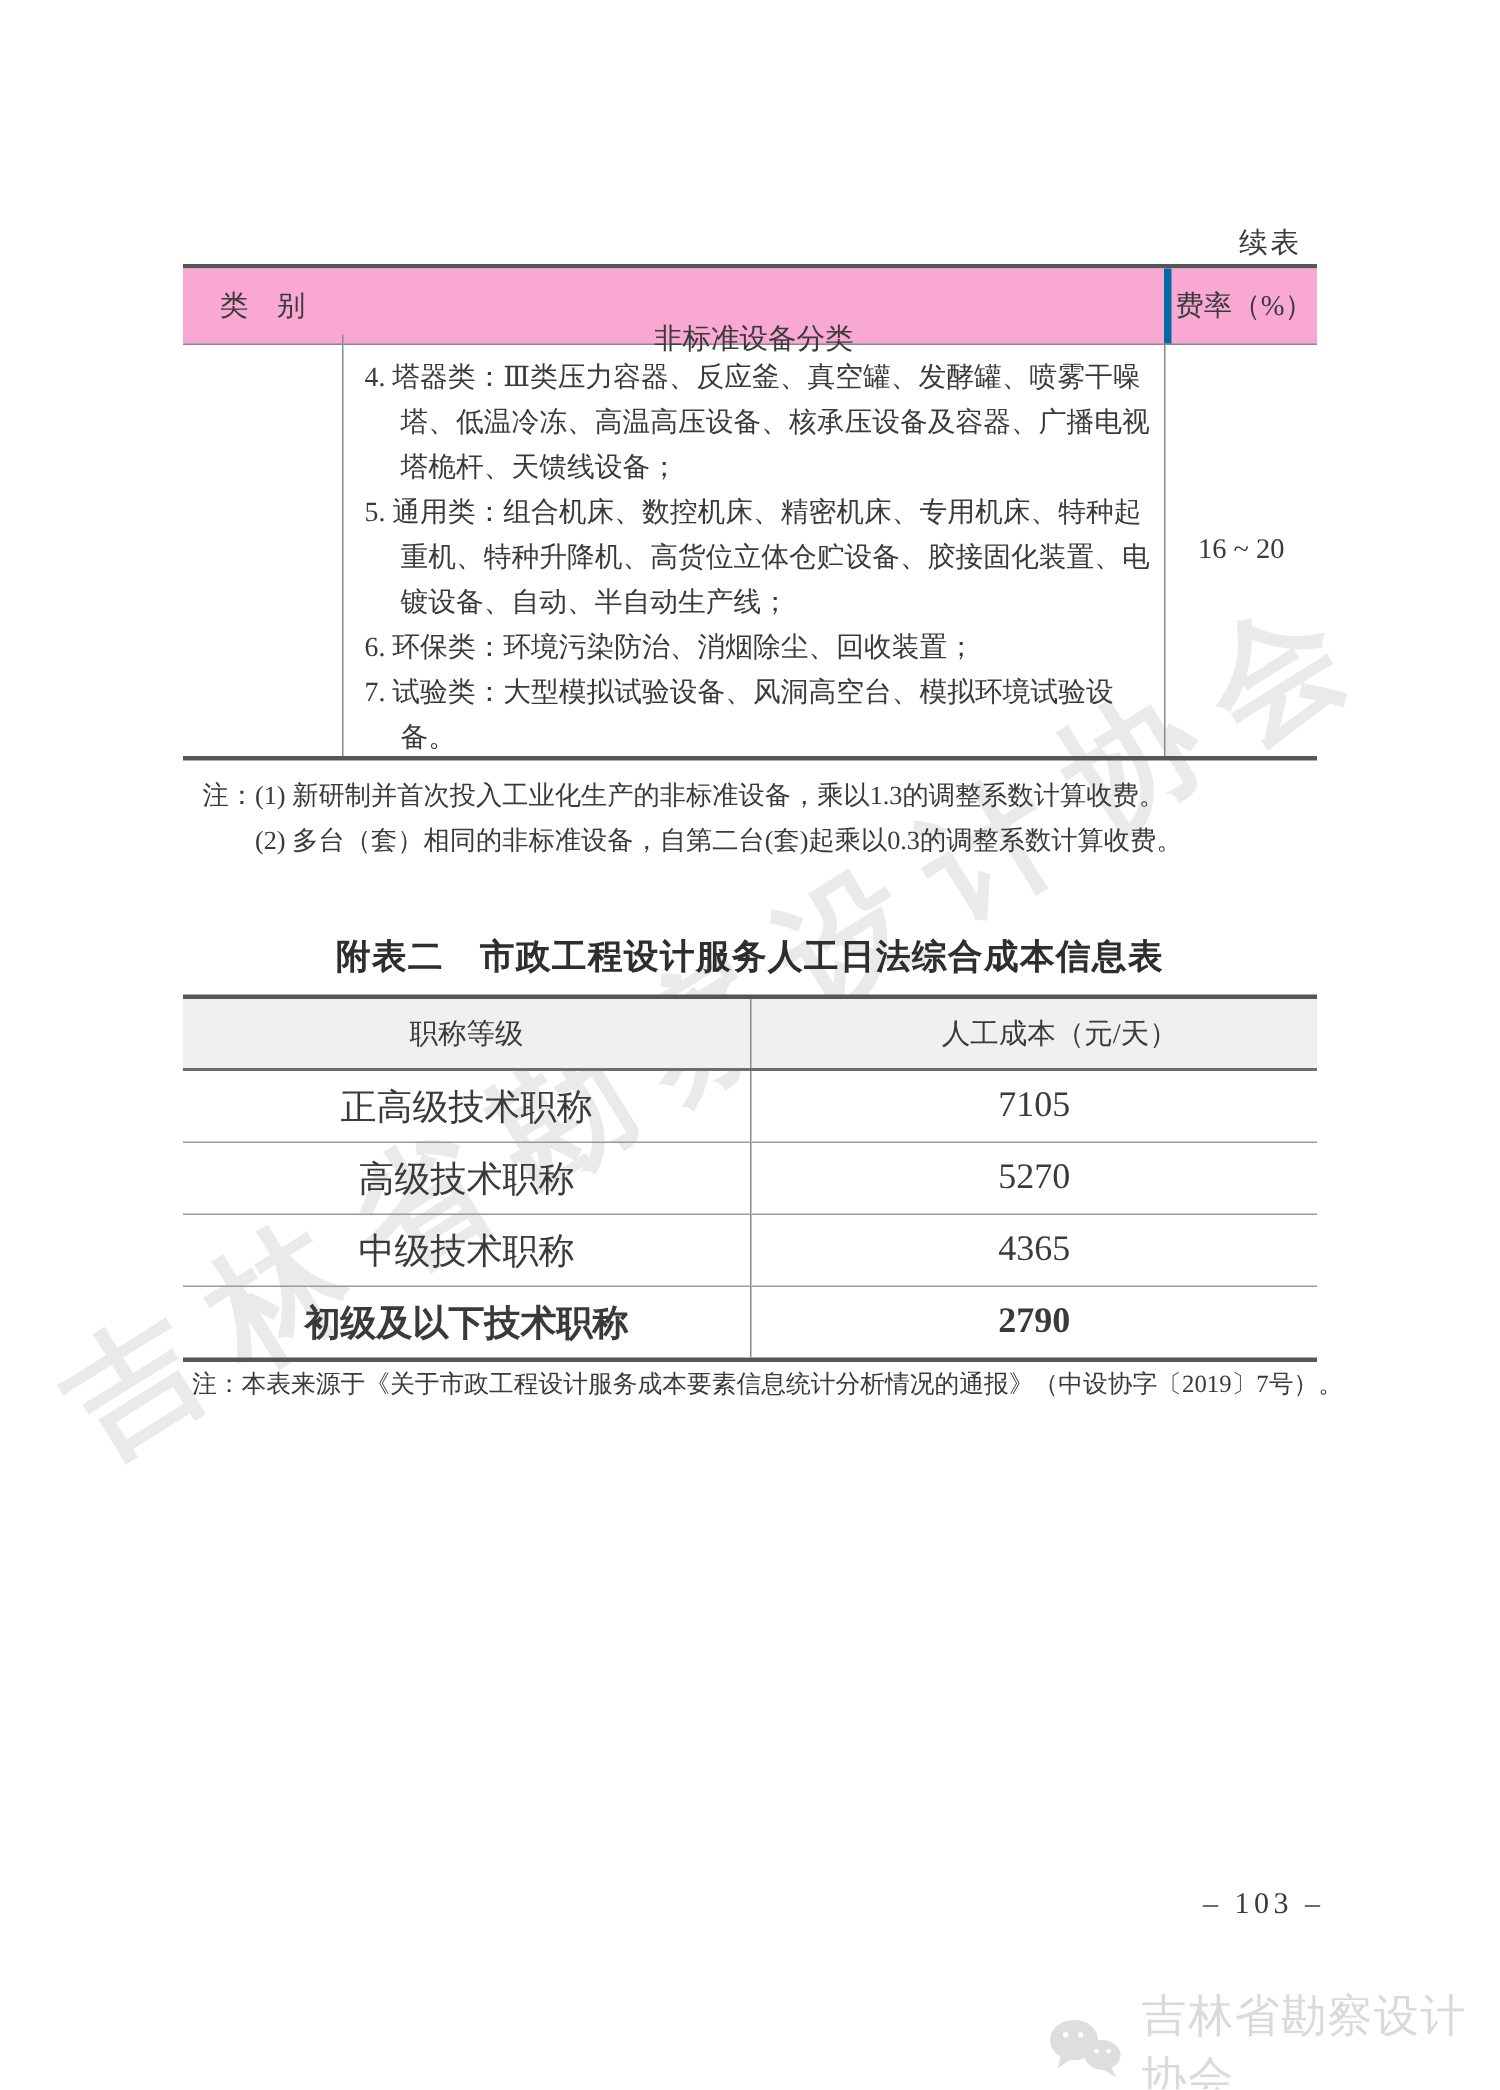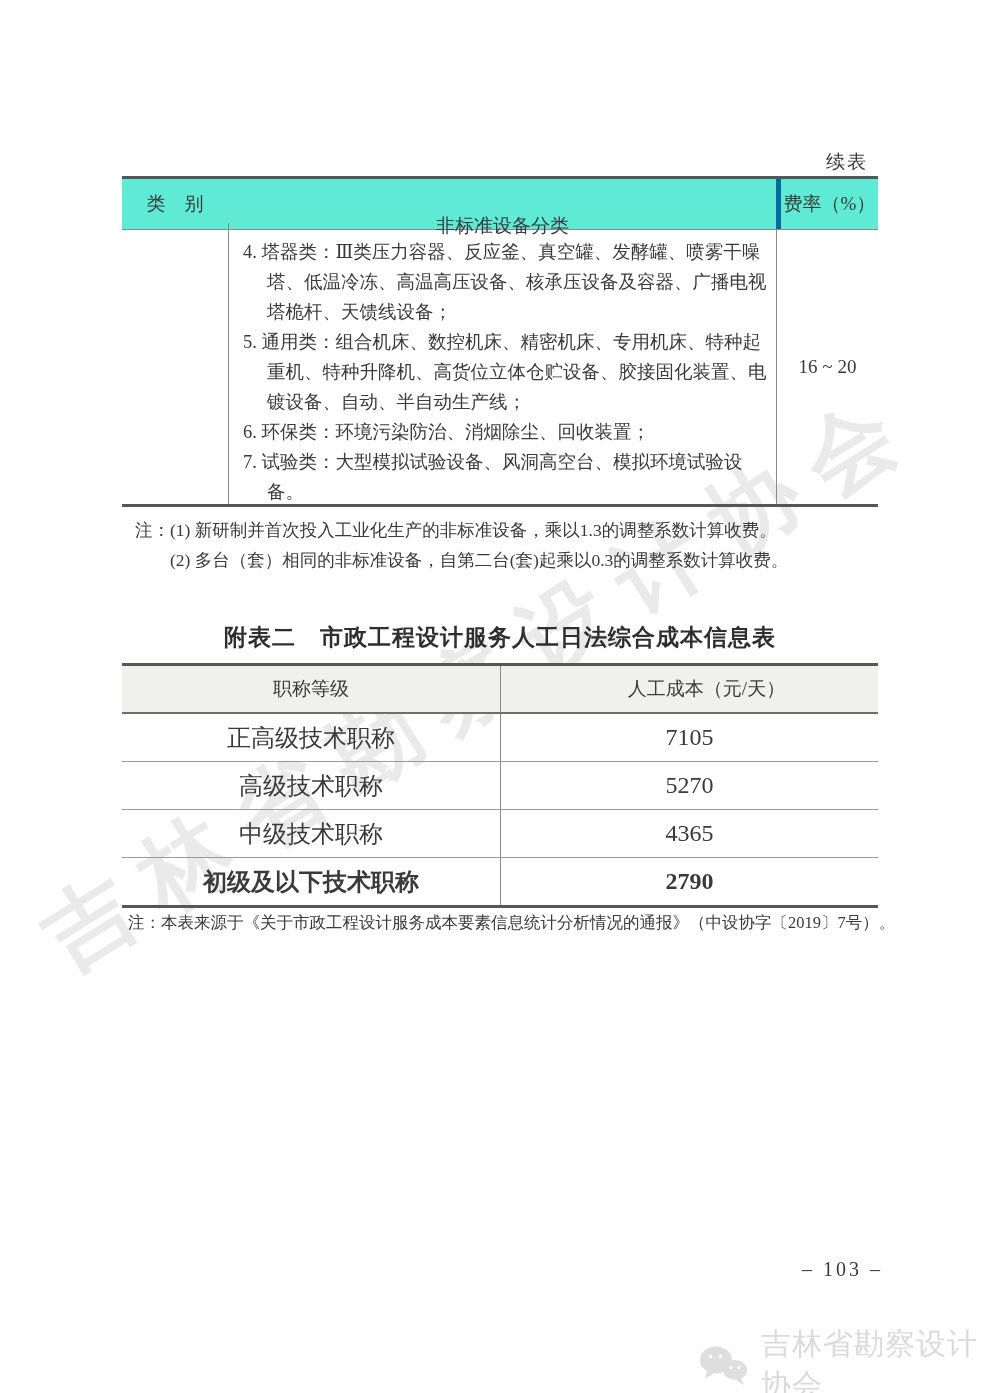--- a/index.html
+++ b/index.html
@@ -32,21 +32,21 @@
     font-size:19px;color:#3a3a3a;letter-spacing:2px;
   }
 
   
   .table1{
     position:absolute;left:122px;top:176px;width:756px;
     border-top:3px solid #565656;
     border-bottom:3px solid #565656;
     box-sizing:border-box;
   }
-  .t1-header{display:flex;background:#5eead4;border-bottom:1px solid #8a8a8a;height:50px;}
+  .t1-header{display:flex;background:#f9a8d4;border-bottom:1px solid #8a8a8a;height:50px;}
   .t1-header>div{display:flex;align-items:center;justify-content:center;font-size:19px;color:#3a3a3a;box-sizing:border-box;}
   .t1-h1{width:106px;}
   .t1-h2{width:548px;border-left:1px solid #8a8a8a;margin-top:44px;}
   .t1-h3{width:102px;border-left:5px solid #0369a1;}
   .t1-body{display:flex;height:274px;}
   .t1-c1{width:106px;box-sizing:border-box;}
   .t1-c2{width:548px;border-left:1px solid #8a8a8a;box-sizing:border-box;padding:7px 6px 0 14px;}
   .t1-c3{width:102px;border-left:1px solid #8a8a8a;box-sizing:border-box;display:flex;align-items:center;justify-content:center;font-size:19px;color:#3a3a3a;}
   .t1-c2 p{
     margin:0;font-size:18.5px;line-height:30px;color:#3a3a3a;

